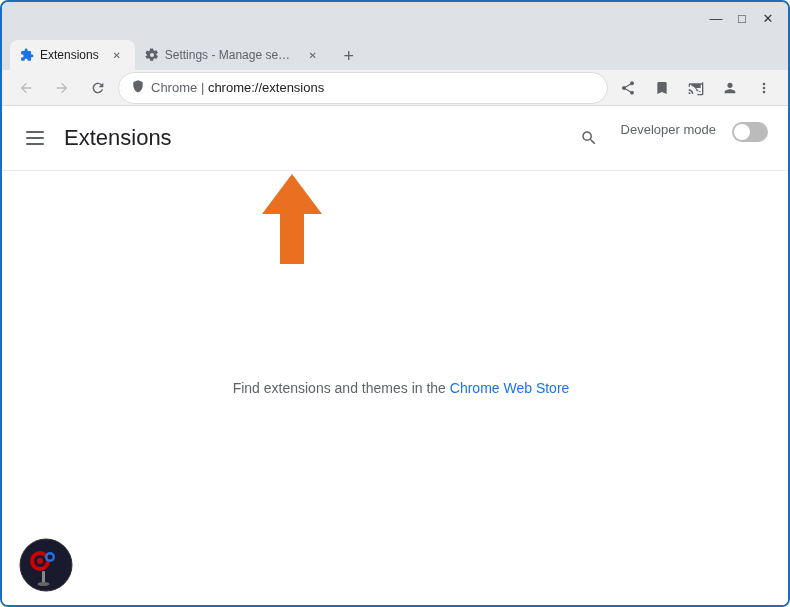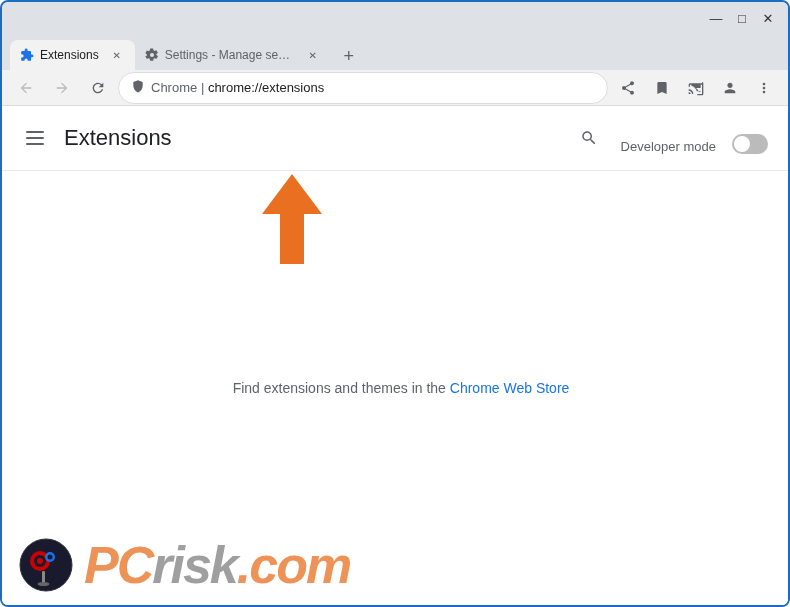--- a/index.html
+++ b/index.html
@@ -222,21 +222,21 @@
     }
 
     .ext-title {
       font-size: 22px;
       font-weight: 400;
       color: #202124;
     }
 
     .ext-header-right {
       display: flex;
-      align-items: flex-end;
+      align-items: flex-start;
       gap: 16px;
     }
 
     .search-icon-btn {
       width: 32px;
       height: 32px;
       display: flex;
       align-items: center;
       justify-content: center;
       border-radius: 50%;
@@ -473,19 +473,16 @@
       <svg class="watermark-logo" viewBox="0 0 56 56">
         <circle cx="28" cy="28" r="26" fill="#1a1a2e" stroke="#333" stroke-width="1"></circle>
         <circle cx="22" cy="24" r="10" fill="#cc0000"></circle>
         <circle cx="22" cy="24" r="6" fill="#1a1a2e"></circle>
         <circle cx="22" cy="24" r="3" fill="#cc0000"></circle>
         <circle cx="32" cy="20" r="5" fill="#1a73e8"></circle>
         <circle cx="32" cy="20" r="2.5" fill="#1a1a2e"></circle>
         <rect x="24" y="34" width="3" height="12" fill="#888" rx="1"></rect>
         <ellipse cx="25.5" cy="47" rx="6" ry="2" fill="#666"></ellipse>
       </svg>
-      <div style="font-family: Arial, sans-serif; font-size: 52px; font-weight: 900; font-style: italic; letter-spacing: -2px; opacity: 0.75;">
-        <span style="color: #e87020;">PC</span><span style="color: #808080;">risk</span><span style="color: #e87020;">.com</span>
-      </div>
     </div>
 
   </div>
 </div>
 
 </body></html>

